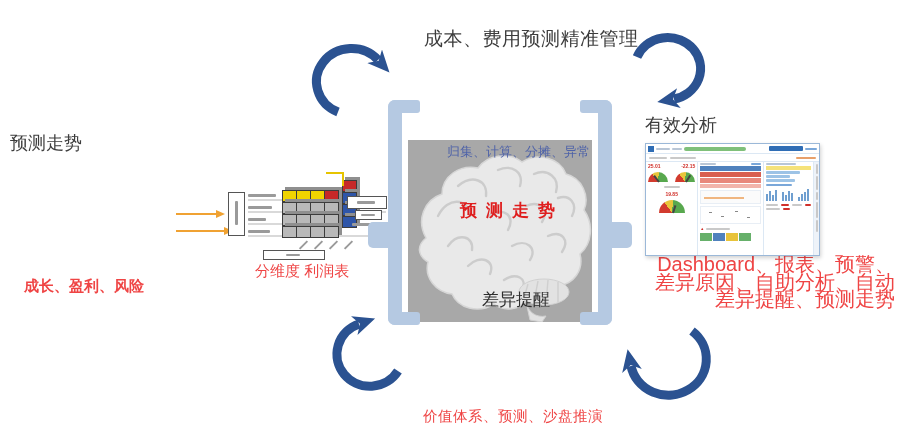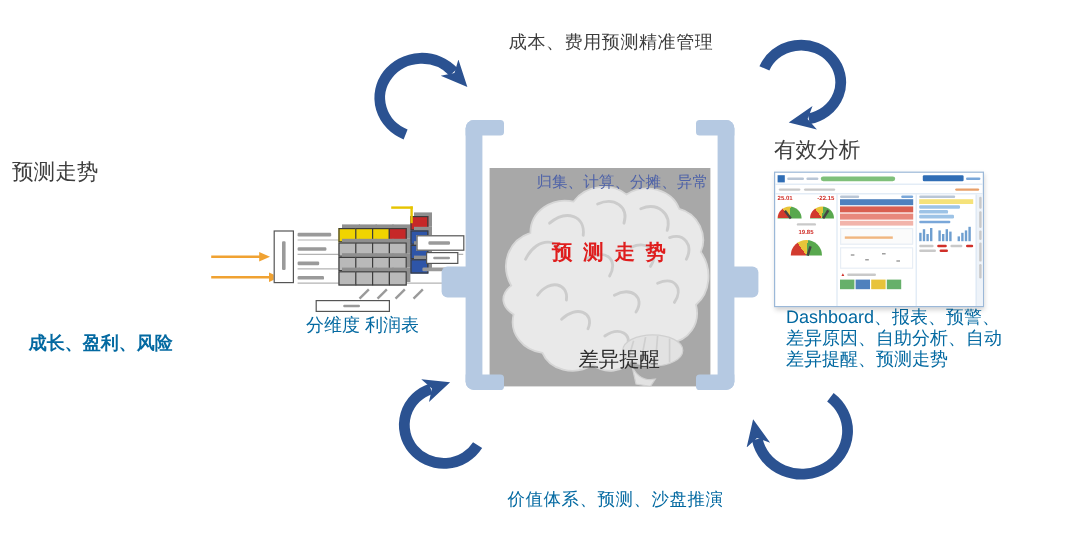--- a/index.html
+++ b/index.html
@@ -1,29 +1,29 @@
 <!DOCTYPE html>
 <html><head>
 <meta charset="utf-8">
 <style>
   html,body{margin:0;padding:0;background:#fff;}
   #canvas{position:relative;width:909px;height:448px;background:#fff;overflow:hidden;
           font-family:"Liberation Sans","DejaVu Sans",sans-serif;}
   .abs{position:absolute;}
   
   .dark-title{color:#3d3d3d;}
-  .blue-cap{color:#0369a1;}
-  .t-top{left:424px;top:26px;font-size:15px;letter-spacing:.5px;z-index:4;}
+  .blue-cap{color:#ef4444;}
+  .t-top{left:424px;top:26px;font-size:19px;letter-spacing:.5px;z-index:4;}
   .t-bottom{left:423px;top:407px;font-size:14.5px;letter-spacing:.5px;z-index:4;}
   .t-left-title{left:10px;top:131px;font-size:18px;}
   .t-left-cap{left:24px;top:277px;font-size:15px;font-weight:bold;}
   .t-model-title{left:256px;top:139px;font-size:18px;font-weight:600;}
   .t-model-cap{left:255px;top:262px;font-size:15px;}
   .t-analysis-title{left:645px;top:113px;font-size:18px;}
-  .t-analysis-cap{left:655px;top:256px;font-size:15px;line-height:17.5px;}
+  .t-analysis-cap{left:655px;top:256px;font-size:20px;line-height:17.5px;text-align:right;}
   
   .brk{background:#b5c9e2;z-index:3;}
   
   .brain-box{left:408px;top:140px;width:184px;height:182px;background:#a8a8a8;z-index:2;}
   .brain-top-cap{left:39px;top:3px;font-size:13px;color:#4f63a8;white-space:nowrap;z-index:5;}
   .brain-title{left:52px;top:59px;font-size:17px;font-weight:bold;letter-spacing:9px;color:#df1d1d;z-index:5;}
   .brain-bottom-cap{left:74px;top:148px;font-size:17px;color:#2e2e2e;z-index:5;}
   
   .cube-panel{left:200px;top:156px;width:192px;height:106px;z-index:2;}
   .cube-cell{position:absolute;width:13px;height:10px;border:1px solid #3c3c3c;

